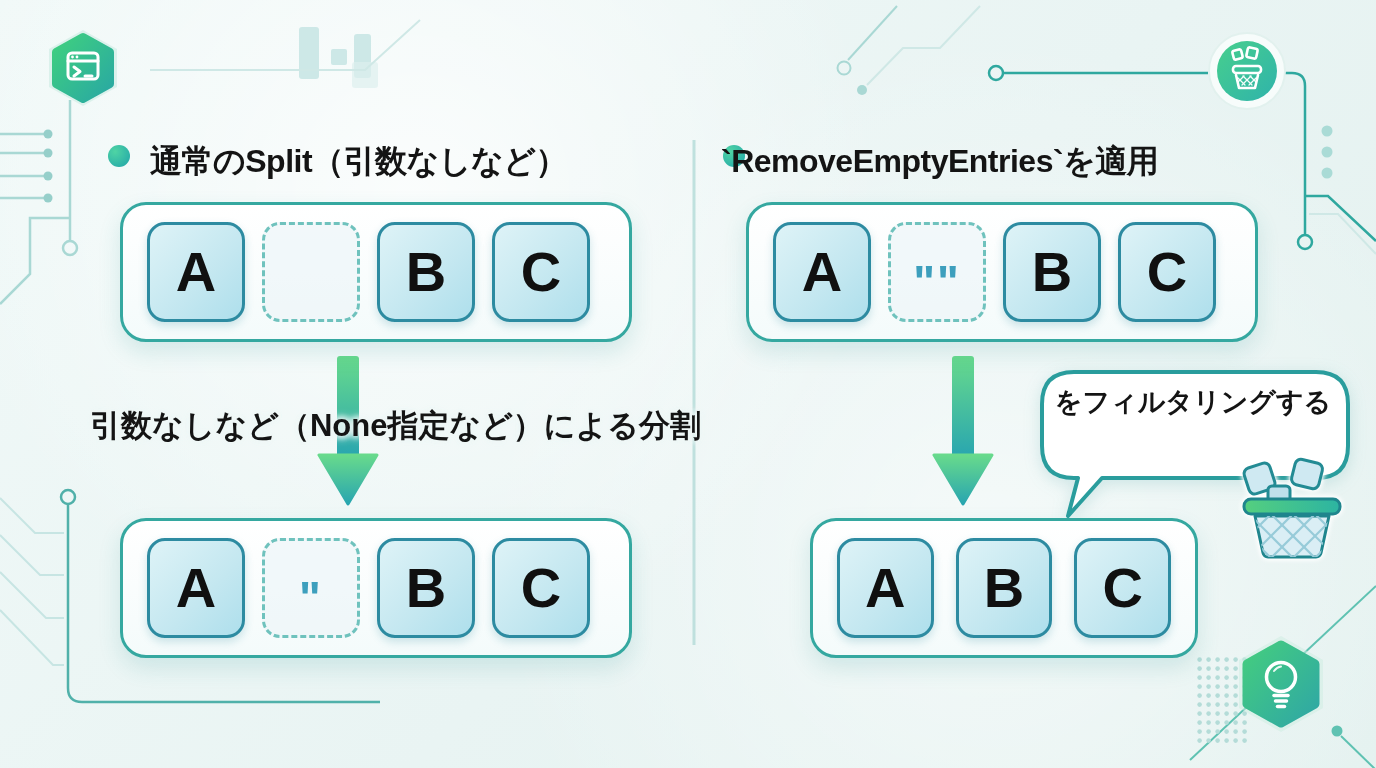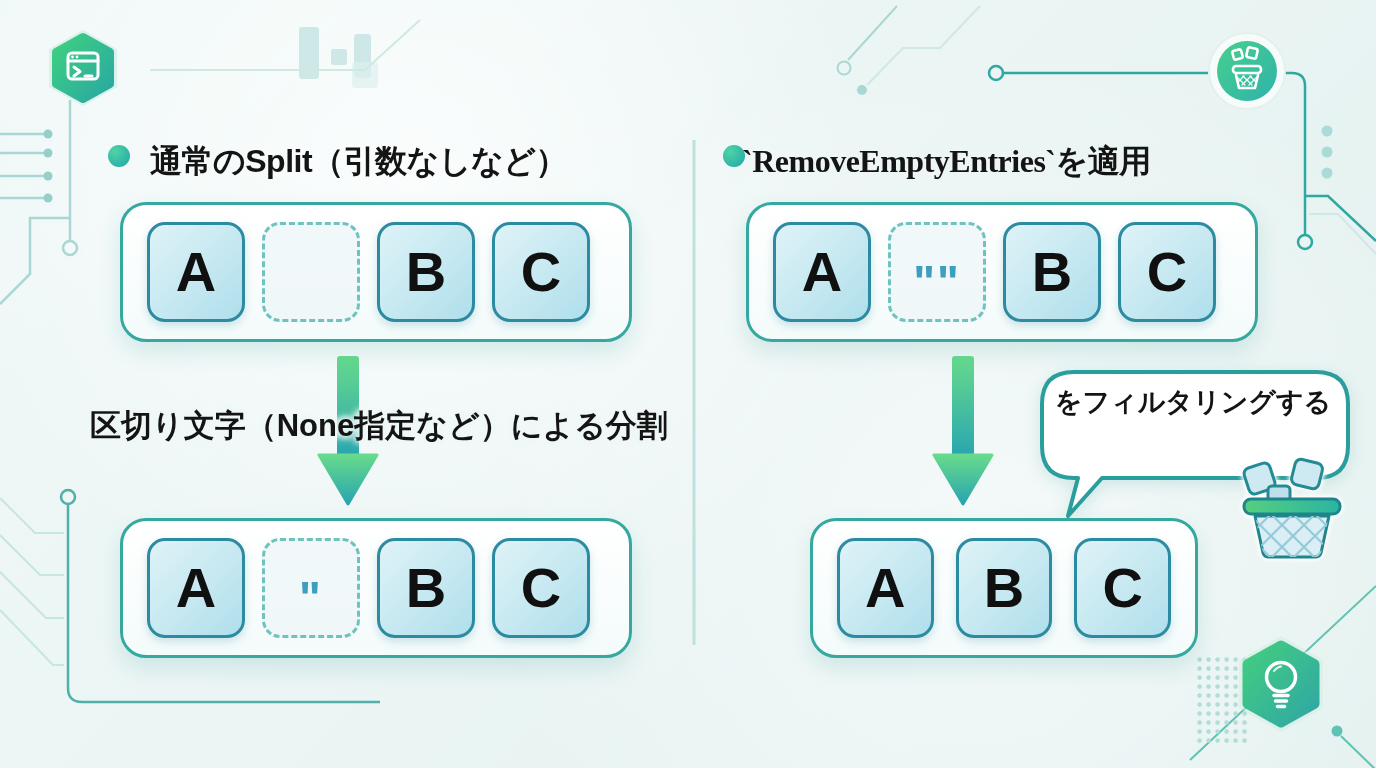--- a/index.html
+++ b/index.html
@@ -173,39 +173,39 @@
     <defs>
         <linearGradient id="gA1" x1="0" y1="0" x2="0" y2="1">
       <stop offset="0" stop-color="#68da8c"></stop>
           <stop offset="1" stop-color="#28a5b0"></stop>
         </linearGradient>
       </defs>
     <rect x="21" y="0" width="22" height="102" rx="3" fill="url(#gA1)"></rect>
     <polygon points="3,99 61,99 32,148" fill="url(#gA1)" stroke="url(#gA1)" stroke-width="3" stroke-linejoin="round"></polygon>
   </svg>
 
-  <div class="flow-label" style="left:90px; top:405px; width:560px;">区切り文字（None指定など）による分割</div>
+  <div class="flow-label" style="left:90px; top:405px; width:560px;">引数なしなど（None指定など）による分割</div>
 
   <div class="tray" style="left:120px; top:518px; width:512px;">
     <div class="cell">
       <span class="cell-letter">A</span>
     </div>
     <div class="cell dashed">
       <span class="cell-quote">"</span>
     </div>
     <div class="cell">
       <span class="cell-letter">B</span>
     </div>
     <div class="cell">
       <span class="cell-letter">C</span>
     </div>
   </div>
 
   <span class="bullet" style="left:723px; top:145px;"></span>
-  <div class="title" style="left:742px; top:140px;font-family:Liberation Serif, serif;">`RemoveEmptyEntries`を適用</div>
+  <div class="title" style="left:721px; top:140px;">`RemoveEmptyEntries`を適用</div>
 
   <div class="tray" style="left:746px; top:202px; width:512px;">
     <div class="cell">
       <span class="cell-letter">A</span>
     </div>
     <div class="cell dashed">
       <span class="cell-quote">""</span>
     </div>
     <div class="cell">
       <span class="cell-letter">B</span>

